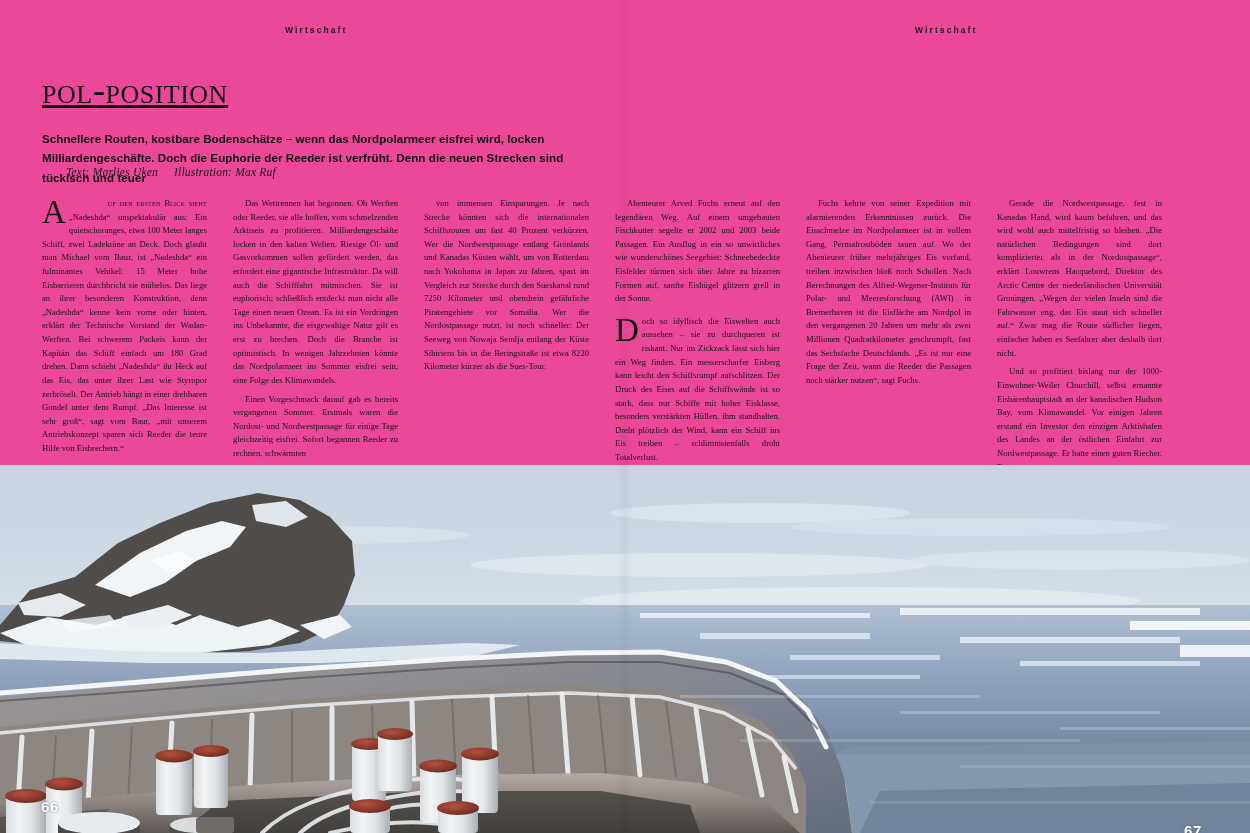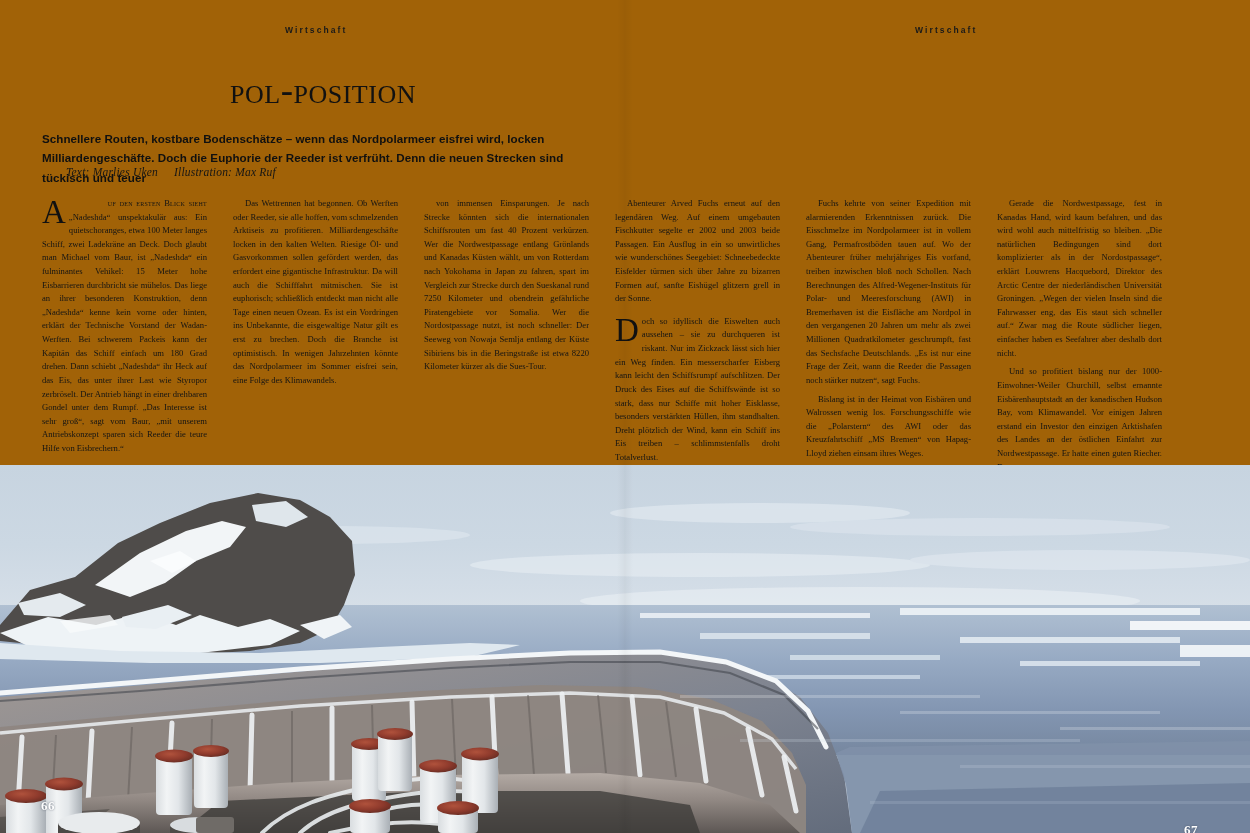--- a/index.html
+++ b/index.html
@@ -9,21 +9,21 @@
     height: 833px;
     background: #ffffff;
     font-family: "Liberation Serif", serif;
     overflow: hidden;
   }
 
   .spread {
     position: relative;
     width: 1250px;
     height: 833px;
-    background: #a16207;
+    background: #ec4899;
   }
 
   
   .running-head {
     position: absolute;
     top: 25px;
     font-family: "Liberation Sans", sans-serif;
     font-size: 8.5px;
     font-weight: 700;
     letter-spacing: 2.1px;
@@ -39,24 +39,25 @@
     top: 72px;
     left: 42px;
     width: 562px;
   }
   .headline {
     font-family: "Liberation Serif", serif;
     font-size: 37px;
     font-weight: 400;
     letter-spacing: 0.5px;
     color: #111;
-    text-align: center;
+    text-align: left;
     line-height: 1.05;
     font-variant: small-caps;
     text-transform: lowercase;
+    text-decoration: underline;
   }
   .headline::first-letter { font-size: 1em; }
 
   .standfirst {
     margin-top: 18px;
     font-family: "Liberation Sans", sans-serif;
     font-size: 11.6px;
     font-weight: 700;
     line-height: 1.68;
     color: #101010;
@@ -123,22 +124,22 @@
     top: 465px;
     width: 1250px;
     height: 368px;
     overflow: hidden;
     background: #b9c6d4;
   }
   .illustration svg { display: block; width: 1250px; height: 368px; }
 
   .page-number {
     position: absolute;
-    font-family: Liberation Serif, serif;
-    font-size: 13px;
+    font-family: Liberation Sans, sans-serif;
+    font-size: 15px;
     font-weight: 700;
     color: #ffffff;
     letter-spacing: 0.6px;
     text-shadow: 0 0 2px rgba(60,70,85,0.75);
   }
   .page-number.left  { left: 41px;   top: 798px; }
   .page-number.right { left: 1184px; top: 798px; margin-top: 24px; }
 
   
   .gutter {
@@ -174,34 +175,34 @@
   </div>
 
   <div class="columns">
 
     <div class="col">
       <p class="dropcap-p"><span class="dropcap">A</span><span class="lede">uf den ersten Blick sieht</span> <span>„Nadeshda“ unspektakulär aus: Ein quietschoranges, etwa 100 Meter langes Schiff, zwei Ladekräne an Deck. Doch glaubt man Michael vom Baur, ist „Nadeshda“ ein fulminantes Vehikel: 15 Meter hohe Eisbarrieren durchbricht sie mühelos. Das liege an ihrer besonderen Konstruktion, denn „Nadeshda“ kenne kein vorne oder hinten, erklärt der Technische Vorstand der Wadan-Werften. Bei schwerem Packeis kann der Kapitän das Schiff einfach um 180 Grad drehen. Dann schiebt „Nadeshda“ ihr Heck auf das Eis, das unter ihrer Last wie Styropor zerbröselt. Der Antrieb hängt in einer drehbaren Gondel unter dem Rumpf. „Das Interesse ist sehr groß“, sagt vom Baur, „mit unserem Antriebskonzept sparen sich Reeder die teure Hilfe von Eisbrechern.“</span></p>
     </div>
 
     <div class="col">
       <p>Das Wettrennen hat begonnen. Ob Werften oder Reeder, sie alle hoffen, vom schmelzenden Arktiseis zu profitieren. Milliardengeschäfte locken in den kalten Welten. Riesige Öl- und Gasvorkommen sollen gefördert werden, das erfordert eine gigantische Infrastruktur. Da will auch die Schifffahrt mitmischen. Sie ist euphorisch; schließlich entdeckt man nicht alle Tage einen neuen Ozean. Es ist ein Vordringen ins Unbekannte, die eisgewaltige Natur gilt es erst zu brechen. Doch die Branche ist optimistisch. In wenigen Jahrzehnten könnte das Nordpolarmeer im Sommer eisfrei sein, eine Folge des Klimawandels.</p>
+      <p>Einen Vorgeschmack darauf gab es bereits vergangenen Sommer. Erstmals waren die Nordost- und Nordwestpassage für einige Tage gleichzeitig eisfrei. Sofort begannen Reeder zu rechnen, schwärmten</p>
     </div>
 
     <div class="col">
       <p>von immensen Einsparungen. Je nach Strecke könnten sich die internationalen Schiffsrouten um fast 40 Prozent verkürzen. Wer die Nordwestpassage entlang Grönlands und Kanadas Küsten wählt, um von Rotterdam nach Yokohama in Japan zu fahren, spart im Vergleich zur Strecke durch den Sueskanal rund 7250 Kilometer und obendrein gefährliche Piratengebiete vor Somalia. Wer die Nordostpassage nutzt, ist noch schneller: Der Seeweg von Nowaja Semlja entlang der Küste Sibiriens bis in die Beringstraße ist etwa 8220 Kilometer kürzer als die Sues-Tour.</p>
     </div>
 
     <div class="col">
       <p>Abenteurer Arved Fuchs erneut auf den legendären Weg. Auf einem umgebauten Fischkutter segelte er 2002 und 2003 beide Passagen. Ein Ausflug in ein so unwirtliches wie wunderschönes Seegebiet: Schneebedeckte Eisfelder türmen sich über Jahre zu bizarren Formen auf, sanfte Eishügel glitzern grell in der Sonne.</p>
       <p class="dropcap-p" style="margin-top:9px"><span class="dropcap">D</span><span>och so idyllisch die Eiswelten auch</span> <span>aussehen – sie zu durchqueren ist riskant. Nur im Zickzack lässt sich hier ein Weg finden. Ein messerscharfer Eisberg kann leicht den Schiffsrumpf aufschlitzen. Der Druck des Eises auf die Schiffswände ist so stark, dass nur Schiffe mit hoher Eisklasse, besonders verstärkten Hüllen, ihm standhalten. Dreht plötzlich der Wind, kann ein Schiff ins Eis treiben – schlimmstenfalls droht Totalverlust.</span></p>
     </div>
 
     <div class="col">
       <p>Fuchs kehrte von seiner Expedition mit alarmierenden Erkenntnissen zurück. Die Eisschmelze im Nordpolarmeer ist in vollem Gang, Permafrostböden tauen auf. Wo der Abenteurer früher mehrjähriges Eis vorfand, treiben inzwischen bloß noch Schollen. Nach Berechnungen des Alfred-Wegener-Instituts für Polar- und Meeresforschung (AWI) in Bremerhaven ist die Eisfläche am Nordpol in den vergangenen 20 Jahren um mehr als zwei Millionen Quadratkilometer geschrumpft, fast das Sechsfache Deutschlands. „Es ist nur eine Frage der Zeit, wann die Reeder die Passagen noch stärker nutzen“, sagt Fuchs.</p>
-      <p>Bislang ist in der Heimat von Eisbären und Walrossen wenig los. Forschungsschiffe wie die „Polarstern“ des AWI oder das Kreuzfahrtschiff „MS Bremen“ von Hapag-Lloyd ziehen einsam ihres Weges.</p>
     </div>
 
     <div class="col">
       <p>Gerade die Nordwestpassage, fest in Kanadas Hand, wird kaum befahren, und das wird wohl auch mittelfristig so bleiben. „Die natürlichen Bedingungen sind dort komplizierter als in der Nordostpassage“, erklärt Louwrens Hacquebord, Direktor des Arctic Centre der niederländischen Universität Groningen. „Wegen der vielen Inseln sind die Fahrwasser eng, das Eis staut sich schneller auf.“ Zwar mag die Route südlicher liegen, einfacher haben es Seefahrer aber deshalb dort nicht.</p>
       <p>Und so profitiert bislang nur der 1000-Einwohner-Weiler Churchill, selbst ernannte Eisbärenhauptstadt an der kanadischen Hudson Bay, vom Klimawandel. Vor einigen Jahren erstand ein Investor den einzigen Arktishafen des Landes an der östlichen Einfahrt zur Nordwestpassage. Er hatte einen guten Riecher. Denn wegen</p>
     </div>
 
   </div>
 
   <div class="illustration">

